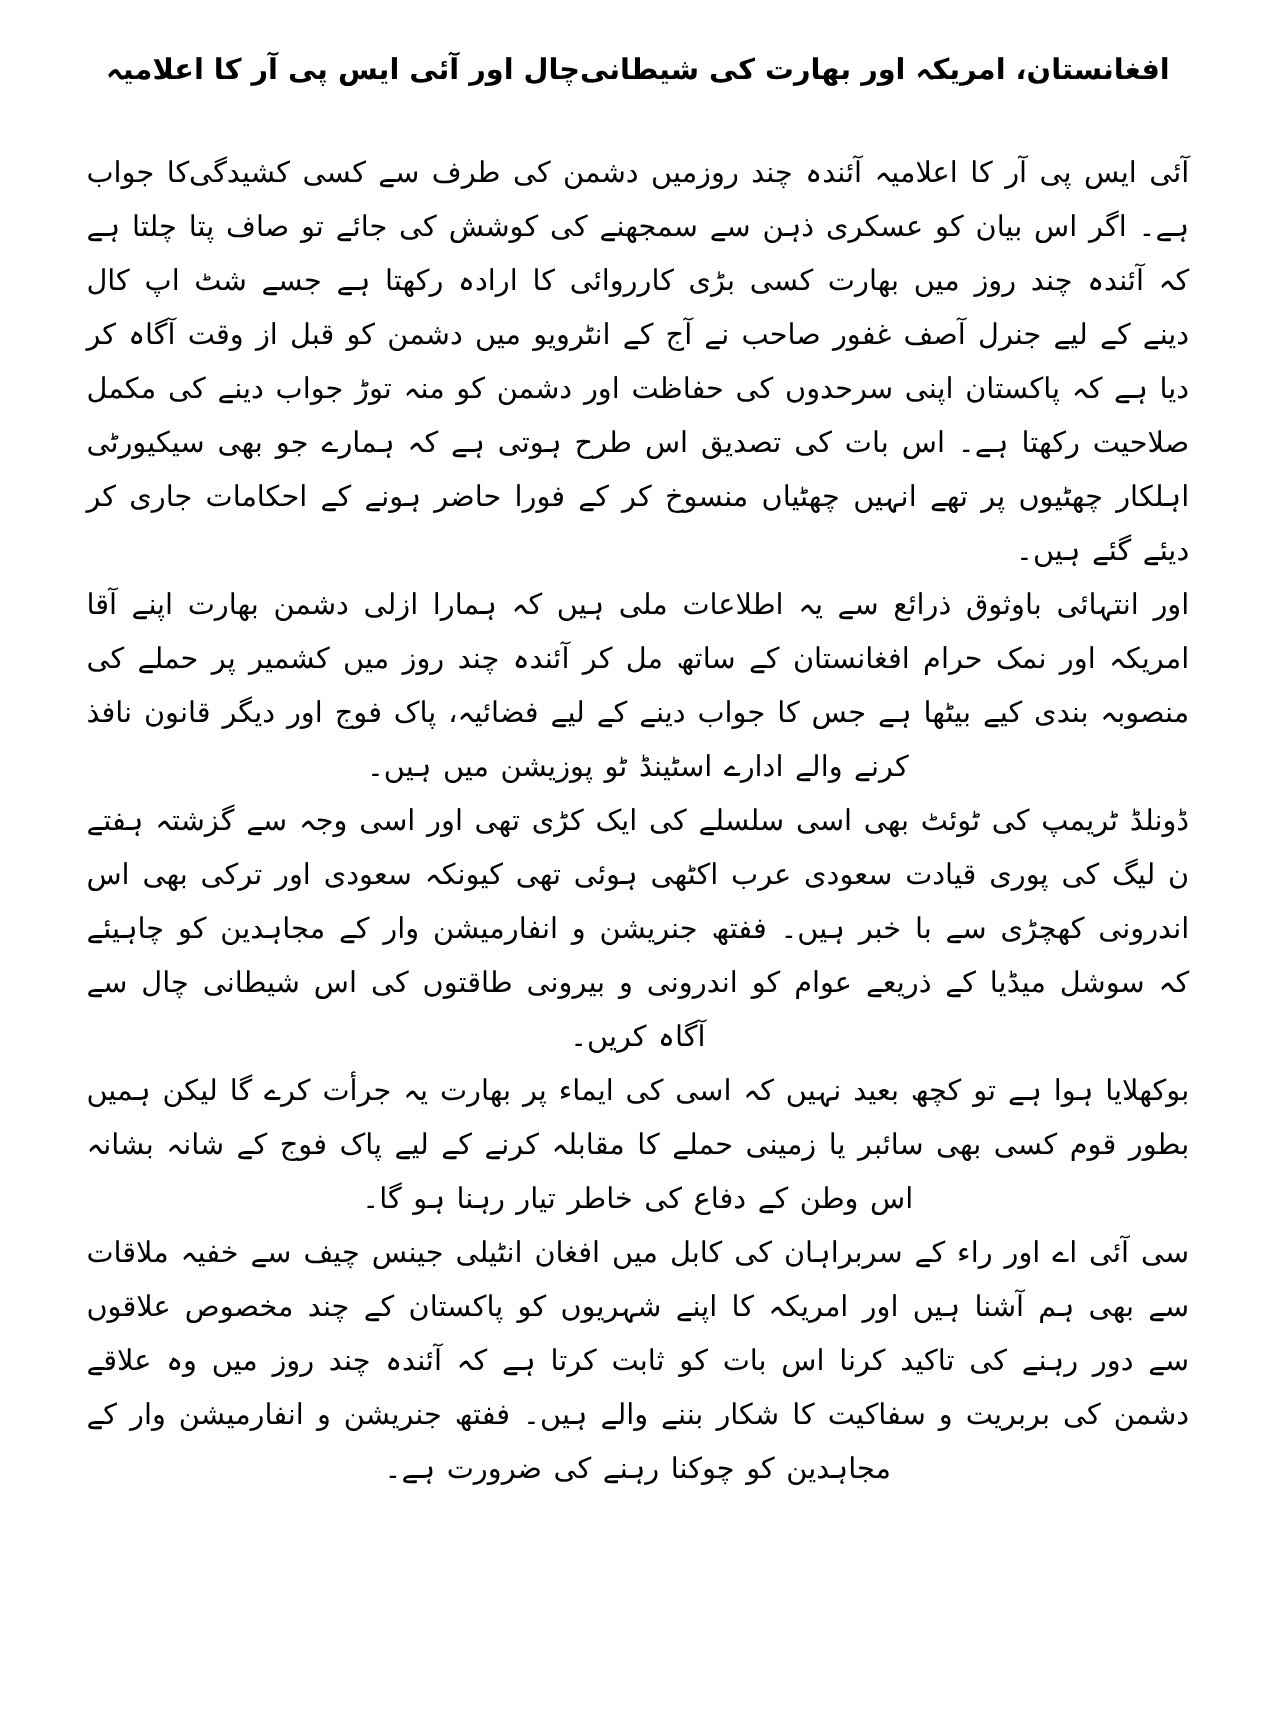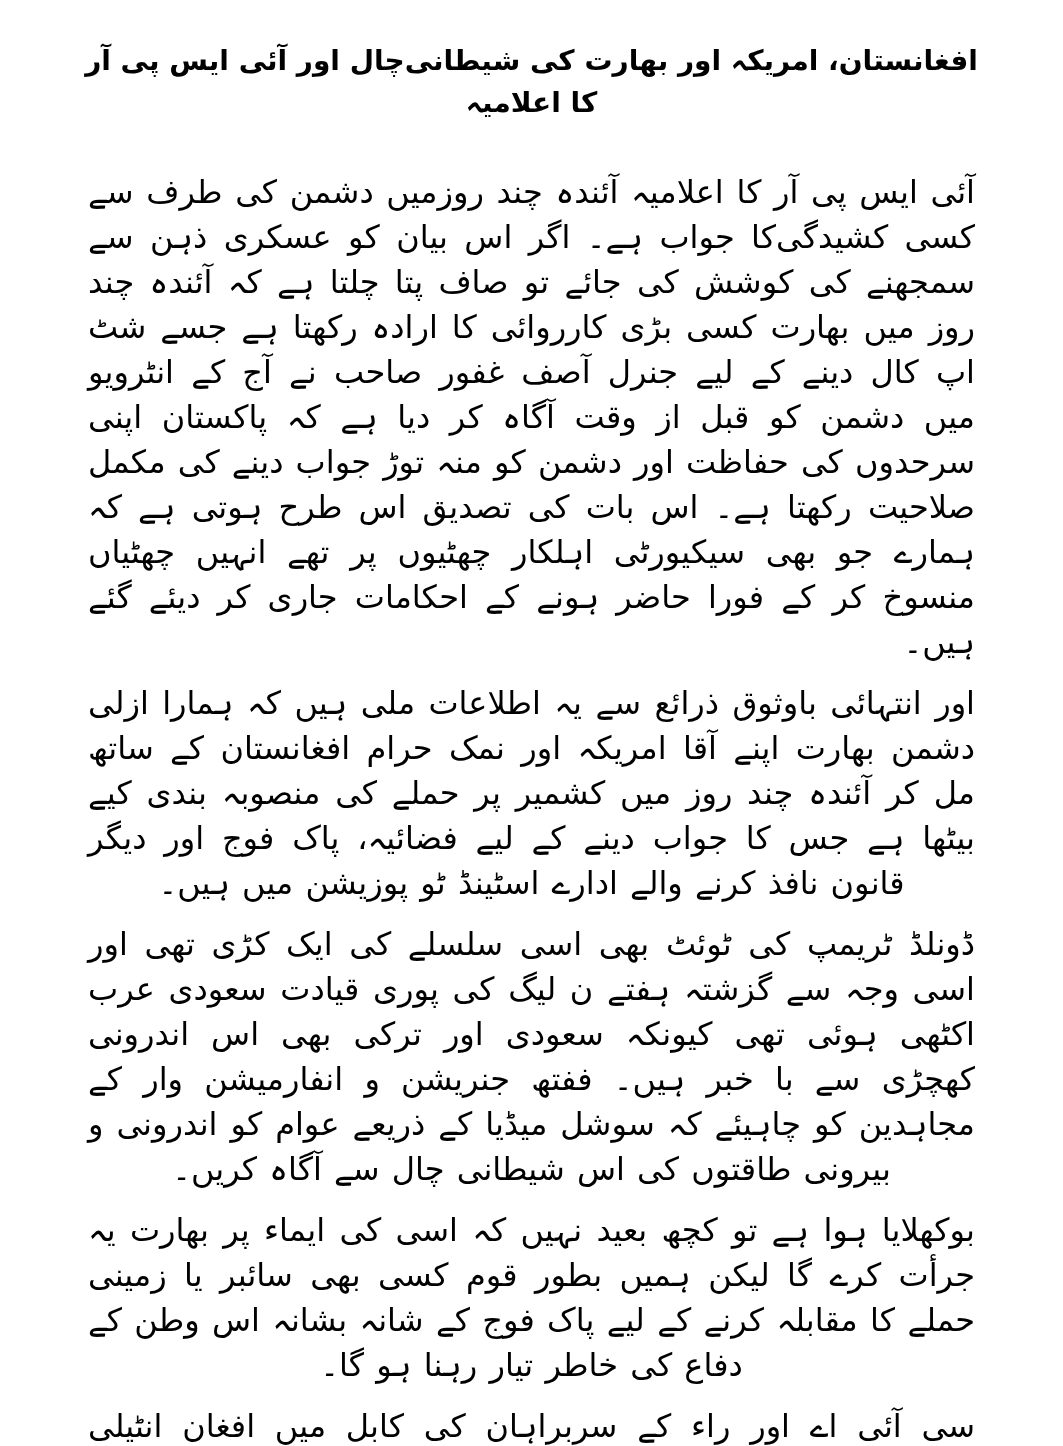--- a/index.html
+++ b/index.html
@@ -16,31 +16,31 @@
   }
   .page {
     box-sizing: border-box;
     width: 1063px;
     height: 1446px;
     padding: 26px 72px 20px 72px;
     direction: rtl;
     background: #ffffff;
   }
   .doc-title {
-    font-size: 28px;
+    font-size: 24px;
     font-weight: bold;
     text-align: center;
     margin: 14px 0 46px 0;
     line-height: 1.5;
   }
   .para {
-    font-size: 32px;
+    font-size: 24px;
     line-height: 45px;
     text-align: justify;
-    margin: 16px;
+    margin: 0;
     word-spacing: 2px;
   }
   .last-right  { text-align-last: right; }
   .last-center { text-align-last: center; }
   .gap-after   { margin-bottom: 14px; }
 </style>
 </head>
 <body>
 
 <div class="page">

